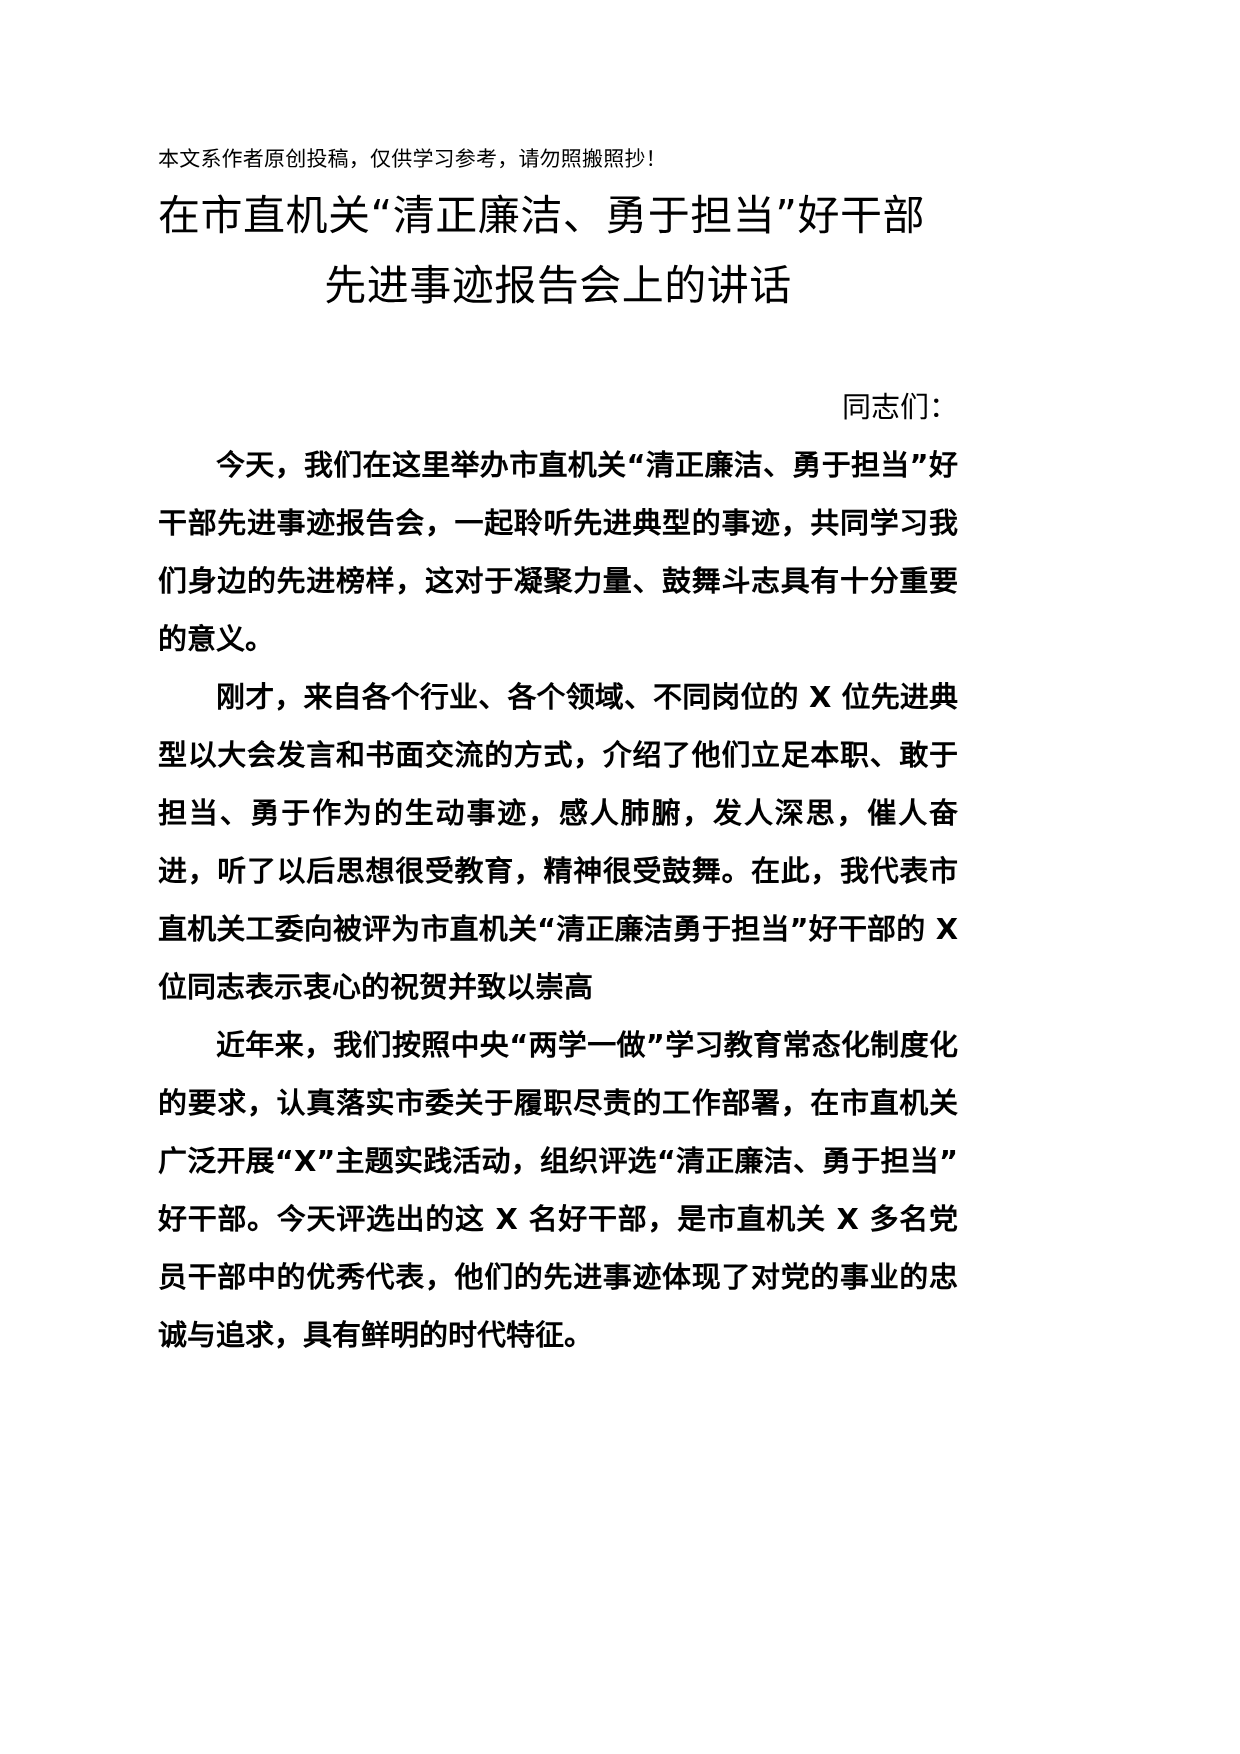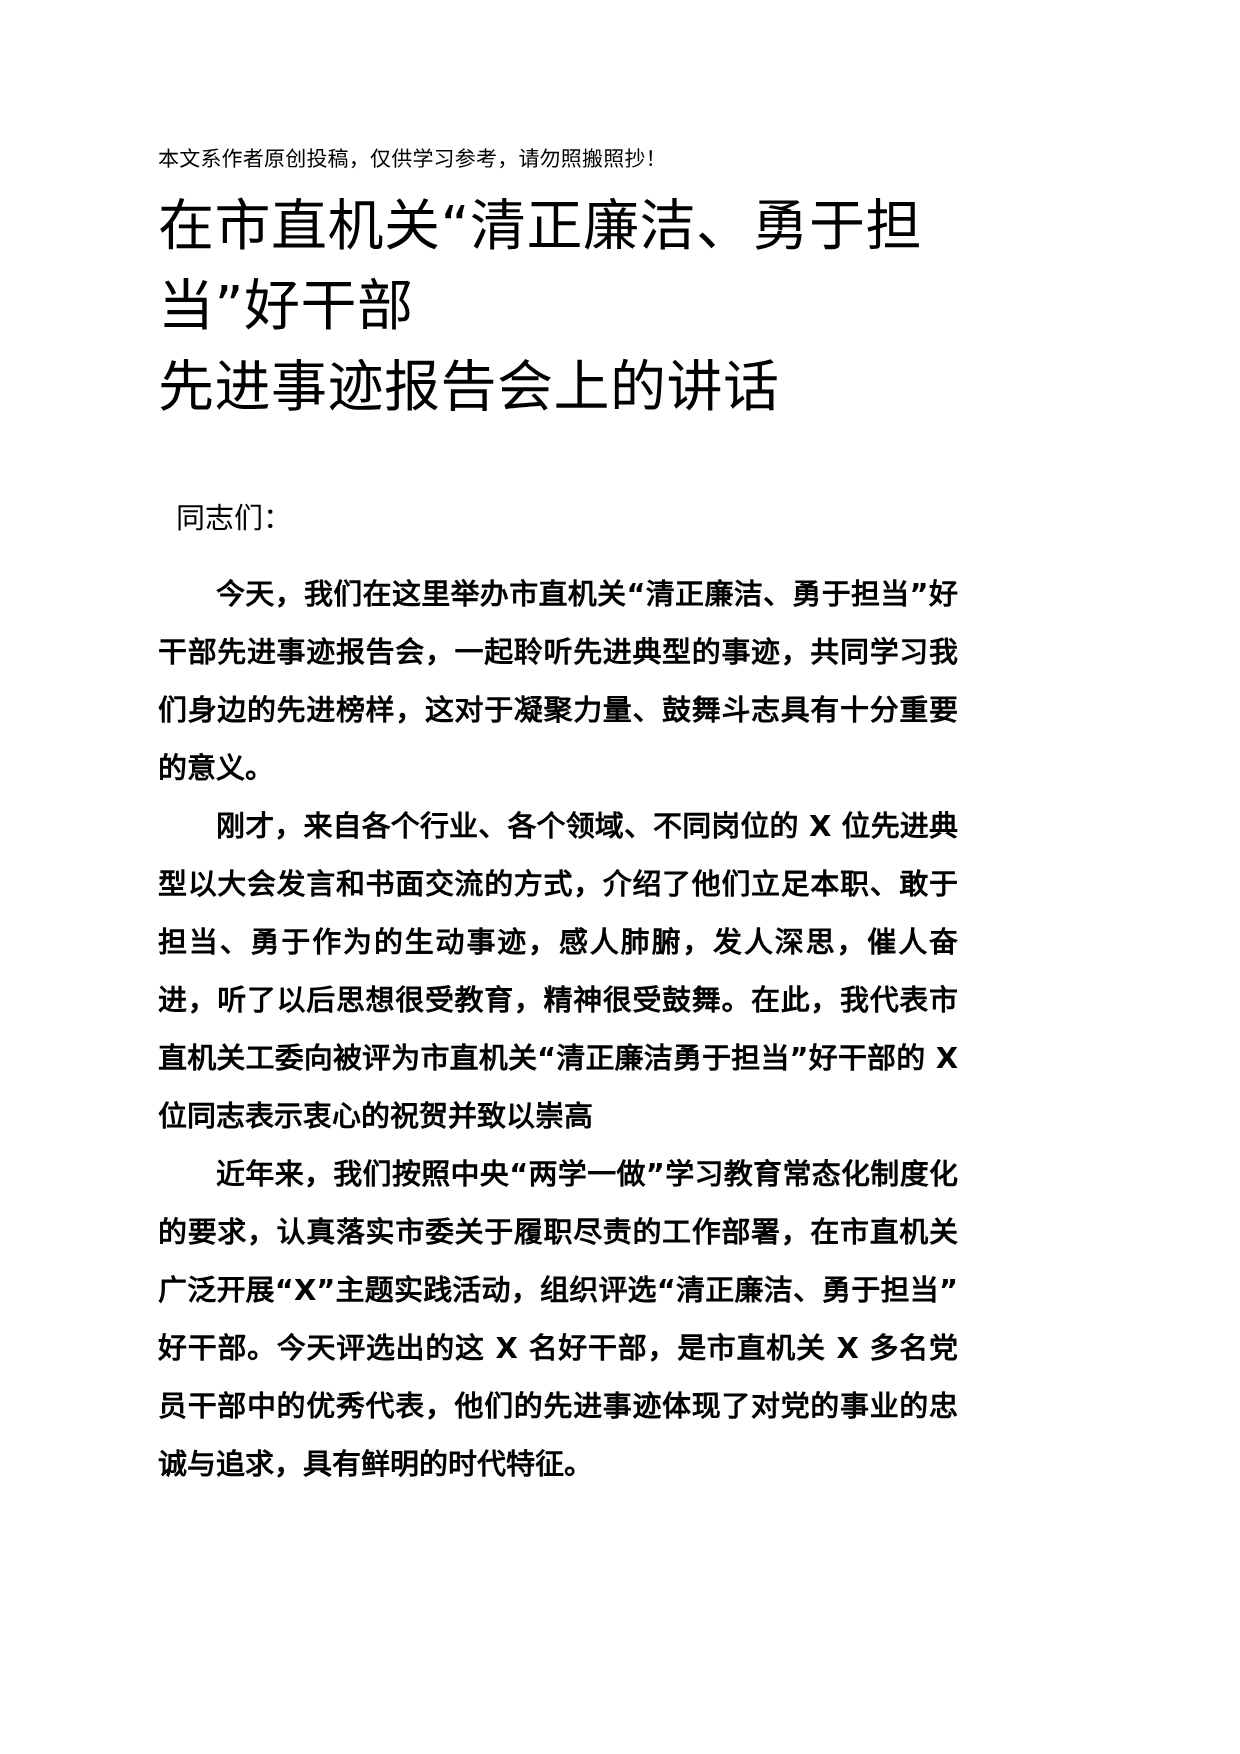--- a/index.html
+++ b/index.html
@@ -28,56 +28,57 @@
   .doc-note {
     margin-top: 146px;
     font-size: 21px;
     line-height: 1.25;
     letter-spacing: 0.2px;
     font-weight: 400;
     white-space: nowrap;
   }
   .doc-title {
     margin-top: 14px;
-    font-size: 56px;
+    font-size: 42px;
     line-height: 1.42;
     font-weight: 400;
     letter-spacing: 0.5px;
     word-break: break-all;
   }
   .doc-title .title-line-1 {
     display: block;
     text-align: left;
   }
   .doc-title .title-line-2 {
     display: block;
-    text-align: left;
-    margin-top: 2px;
+    text-align: center;
+    margin-top: 10px;
   }
   .body-block {
     margin-top: 62px;
   }
   p.para {
     margin: 0 0 0 0;
     font-size: 29px;
     line-height: 2.0;
     font-weight: 700;
     text-align: justify;
     text-justify: inter-ideograph;
     word-break: break-all;
     letter-spacing: 0px;
   }
   p.para.indent {
     text-indent: 2em;
   }
   p.salutation {
-    margin: 18px;
+    margin: 0;
     font-size: 29px;
     line-height: 2.0;
     font-weight: 400;
+    text-align: right;
   }
 </style>
 </head>
 <body>
 
 <div class="page">
   <div class="content">
 
     <div class="doc-note">本文系作者原创投稿，仅供学习参考，请勿照搬照抄！</div>
 

